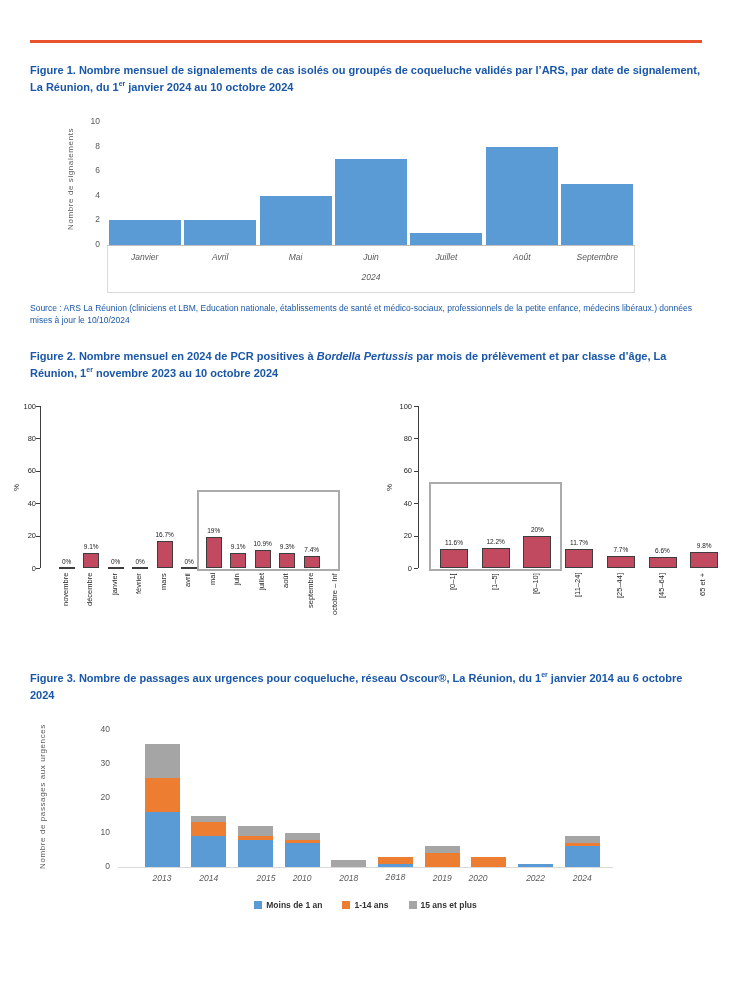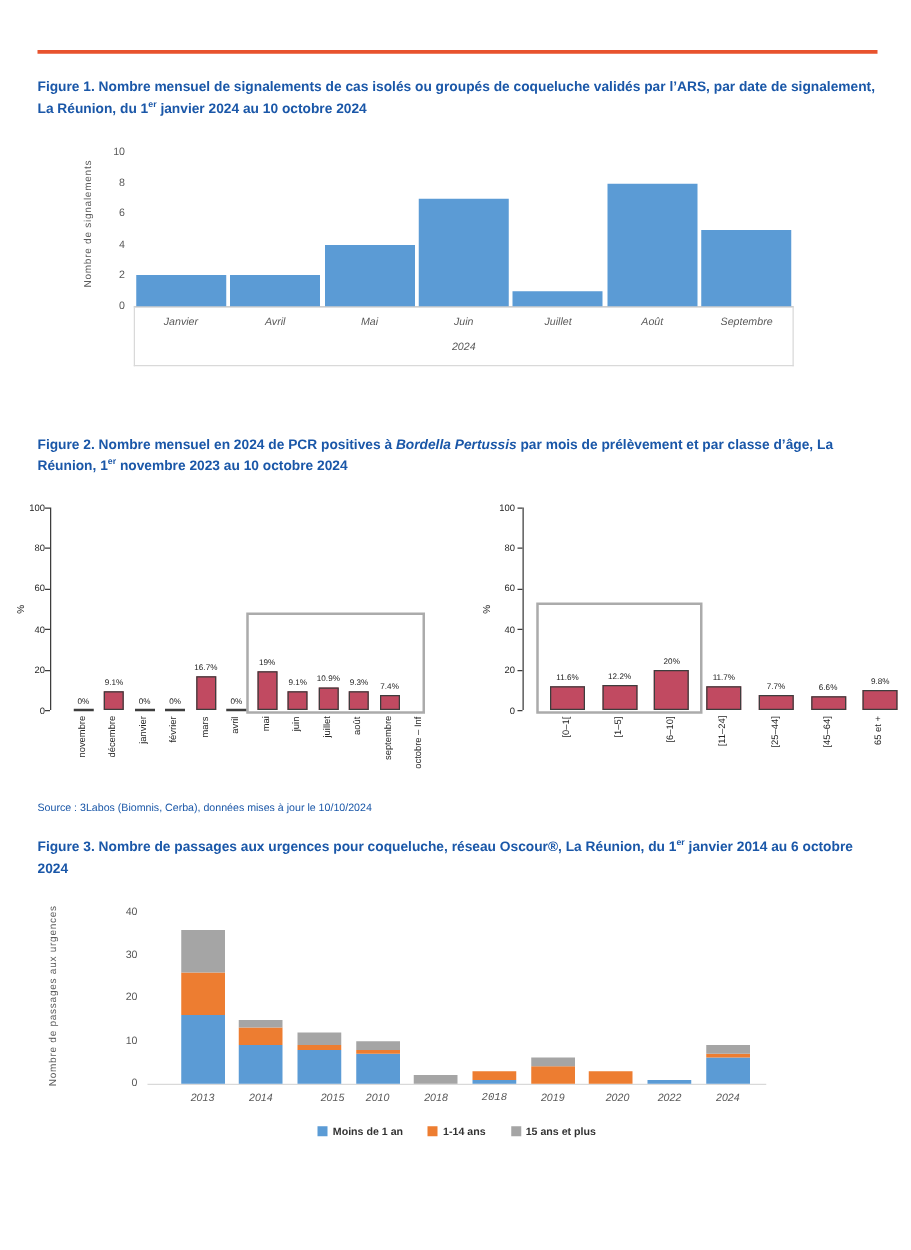--- a/index.html
+++ b/index.html
@@ -56,20 +56,21 @@
       <div class="cat1" style="left: 303.29px; top: 140px; width: 75.43px; position: absolute;">Juin</div>
       <div style="left: 380.435px; top: 120.7px; width: 72px; height: 12.3px; background: rgb(91, 155, 213); position: absolute;"></div>
       <div class="cat1" style="left: 378.72px; top: 140px; width: 75.43px; position: absolute;">Juillet</div>
       <div style="left: 455.865px; top: 34.6px; width: 72px; height: 98.4px; background: rgb(91, 155, 213); position: absolute;"></div>
       <div class="cat1" style="left: 454.15px; top: 140px; width: 75.43px; position: absolute;">Août</div>
       <div style="left: 531.295px; top: 71.5px; width: 72px; height: 61.5px; background: rgb(91, 155, 213); position: absolute;"></div>
       <div class="cat1" style="left: 529.58px; top: 140px; width: 75.43px; position: absolute;">Septembre</div>
       <div class="cat1" style="left: 77px; top: 160px; width: 528px; position: absolute;">2024</div>
     </div>
 
+  <p class="abs source" style="left: 30px; top: 303px; width: 682px; color: rgb(26, 87, 168);">Source : ARS La Réunion (cliniciens et LBM, Education nationale, établissements de santé et médico-sociaux, professionnels de la petite enfance, médecins libéraux.) données mises à jour le 10/10/2024</p>
 
   <p class="abs fig-title" style="left: 30px; top: 348px; width: 676px; color: rgb(26, 87, 168);"><span>Figure 2. Nombre mensuel en 2024 de PCR positives à </span><i>Bordella Pertussis</i><span> par mois de prélèvement et par classe d’âge, La Réunion, 1</span><sup>er</sup><span> novembre 2023 au 10 octobre 2024</span></p>
 
   <div class="chart" id="chart-fig2a" style="left:10px;top:396px;width:368px;height:240px;">
       <div class="tick2" style="left: 2px; width: 24px; top: 167.5px; text-align: right; position: absolute;">0</div>
       <div style="left: 26px; width: 4px; height: 1px; top: 172px; background: rgb(61, 61, 61); position: absolute;"></div>
       <div class="tick2" style="left: 2px; width: 24px; top: 135.1px; text-align: right; position: absolute;">20</div>
       <div style="left: 26px; width: 4px; height: 1px; top: 139.6px; background: rgb(61, 61, 61); position: absolute;"></div>
       <div class="tick2" style="left: 2px; width: 24px; top: 102.7px; text-align: right; position: absolute;">40</div>
       <div style="left: 26px; width: 4px; height: 1px; top: 107.2px; background: rgb(61, 61, 61); position: absolute;"></div>
@@ -150,21 +151,20 @@
       <div class="vlabel" style="left: 213.8px; top: 149.526px; width: 44px; text-align: center; position: absolute;">7.7%</div>
       <div class="cat2" style="left: 229.8px; top: 177px; height: 60px; position: absolute;">[25–44]</div>
       <div class="bar2" style="left: 263.5px; top: 161.308px; width: 28px; height: 10.692px; background: rgb(193, 74, 97); position: absolute;"></div>
       <div class="vlabel" style="left: 255.5px; top: 151.308px; width: 44px; text-align: center; position: absolute;">6.6%</div>
       <div class="cat2" style="left: 271.5px; top: 177px; height: 60px; position: absolute;">[45–64]</div>
       <div class="bar2" style="left: 305.2px; top: 156.124px; width: 28px; height: 15.876px; background: rgb(193, 74, 97); position: absolute;"></div>
       <div class="vlabel" style="left: 297.2px; top: 146.124px; width: 44px; text-align: center; position: absolute;">9.8%</div>
       <div class="cat2" style="left: 313.2px; top: 177px; height: 60px; position: absolute;">65 et +</div>
     </div>
 
-  <p class="abs source" style="left: 30px; top: 641px; width: 680px; color: rgb(26, 87, 168);">Source : 3Labos (Biomnis, Cerba), données mises à jour le 10/10/2024</p>
 
   <p class="abs fig-title" style="left: 30px; top: 670px; width: 676px; color: rgb(26, 87, 168);"><span>Figure 3.  Nombre de passages aux urgences pour coqueluche, réseau Oscour®, La Réunion, du 1</span><sup>er</sup><span> janvier 2014 au 6 octobre 2024</span></p>
 
   <div class="chart" id="chart-fig3" style="left:30px;top:716px;width:670px;height:216px;">
       <div class="tick" style="left: 52px; width: 28px; top: 145px; text-align: right; position: absolute;">0</div>
       <div class="tick" style="left: 52px; width: 28px; top: 110.7px; text-align: right; position: absolute;">10</div>
       <div class="tick" style="left: 52px; width: 28px; top: 76.4px; text-align: right; position: absolute;">20</div>
       <div class="tick" style="left: 52px; width: 28px; top: 42.1px; text-align: right; position: absolute;">30</div>
       <div class="tick" style="left: 52px; width: 28px; top: 7.8px; text-align: right; position: absolute;">40</div>
       <div class="ytitle" style="left: 8px; top: 0px; height: 161px; position: absolute;">Nombre de passages aux urgences</div>
@@ -187,21 +187,21 @@
       <div class="cat1" style="left: 249.1px; top: 157px; width: 46px; position: absolute;">2010</div>
       <div style="left: 301.3px; top: 144.14px; width: 35px; height: 6.86px; background: rgb(165, 165, 165); position: absolute;"></div>
       <div class="cat1" style="left: 295.8px; top: 157px; width: 46px; position: absolute;">2018</div>
       <div style="left: 348px; top: 147.57px; width: 35px; height: 3.43px; background: rgb(91, 155, 213); position: absolute;"></div>
       <div style="left: 348px; top: 140.71px; width: 35px; height: 6.86px; background: rgb(237, 125, 49); position: absolute;"></div>
       <div class="cat1" style="left: 342.5px; top: 157px; width: 46px; position: absolute; font-family: Liberation Mono, monospace;">2018</div>
       <div style="left: 394.7px; top: 137.28px; width: 35px; height: 13.72px; background: rgb(237, 125, 49); position: absolute;"></div>
       <div style="left: 394.7px; top: 130.42px; width: 35px; height: 6.86px; background: rgb(165, 165, 165); position: absolute;"></div>
       <div class="cat1" style="left: 389.2px; top: 157px; width: 46px; position: absolute;">2019</div>
       <div style="left: 441.4px; top: 140.71px; width: 35px; height: 10.29px; background: rgb(237, 125, 49); position: absolute;"></div>
-      <div class="cat1" style="left: 441px; top: 157px; width: 46px; position: absolute;">2020</div>
+      <div class="cat1" style="left: 425px; top: 157px; width: 46px; position: absolute;">2020</div>
       <div style="left: 488.1px; top: 147.57px; width: 35px; height: 3.43px; background: rgb(91, 155, 213); position: absolute;"></div>
       <div class="cat1" style="left: 482.6px; top: 157px; width: 46px; position: absolute;">2022</div>
       <div style="left: 534.8px; top: 130.42px; width: 35px; height: 20.58px; background: rgb(91, 155, 213); position: absolute;"></div>
       <div style="left: 534.8px; top: 126.99px; width: 35px; height: 3.43px; background: rgb(237, 125, 49); position: absolute;"></div>
       <div style="left: 534.8px; top: 120.13px; width: 35px; height: 6.86px; background: rgb(165, 165, 165); position: absolute;"></div>
       <div class="cat1" style="left: 529.3px; top: 157px; width: 46px; position: absolute;">2024</div>
       <div style="left: 88px; top: 184px; width: 495px; display: flex; justify-content: center; gap: 20px; position: absolute;">
         <div style="position: static; display: flex; align-items: center; gap: 4px;">
           <span style="position: static; display: inline-block; width: 8px; height: 8px; background: rgb(91, 155, 213);"></span>
           <span class="leg">Moins de 1 an</span>

